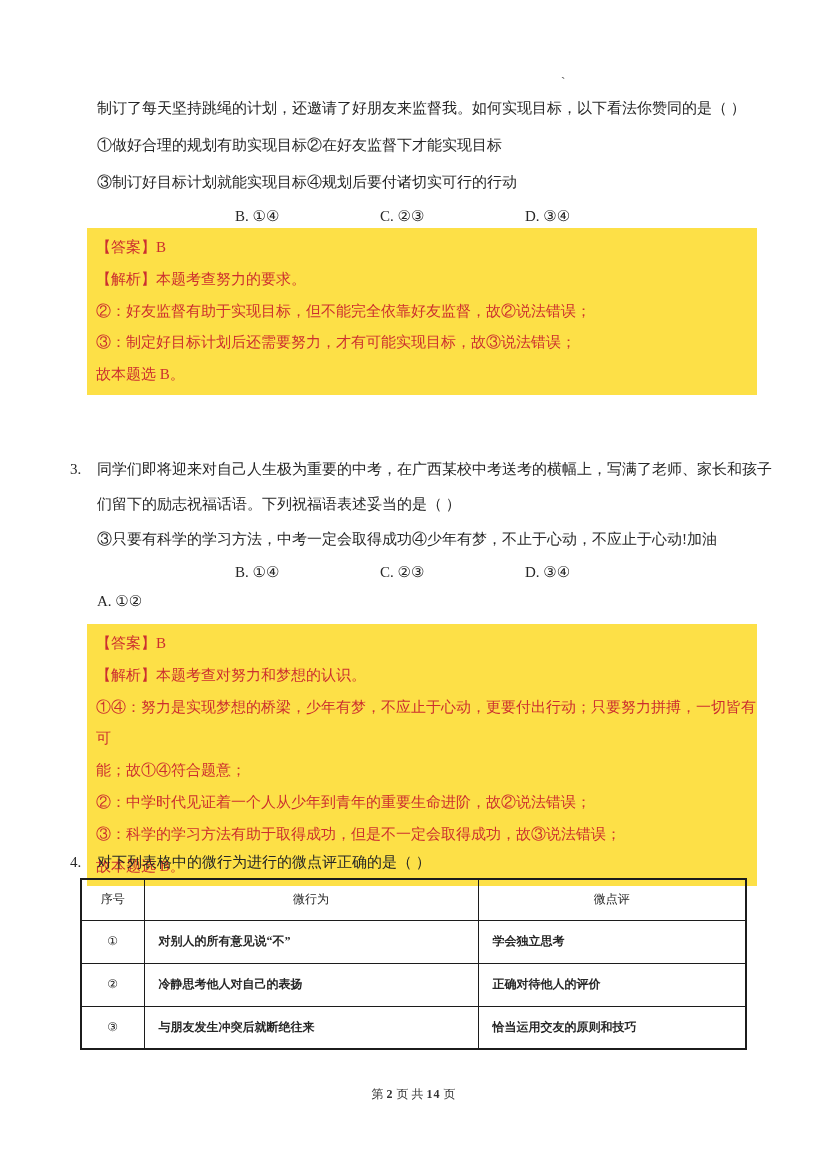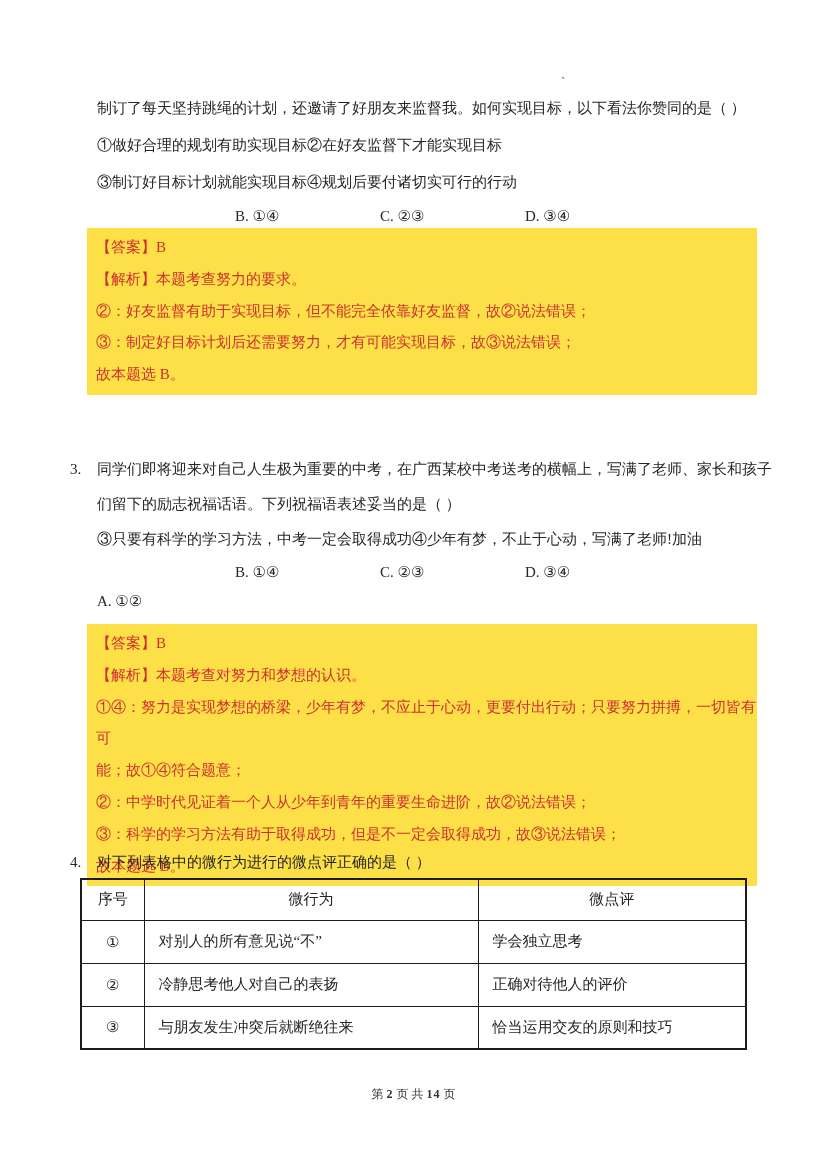--- a/index.html
+++ b/index.html
@@ -33,26 +33,26 @@
     padding:4px 0 4px 9px; color:#cc2f2f;
   }
   .ans-q2 { top:228px; }
   .ans-q3 { top:624px; }
   .aline { line-height:31.8px; white-space:pre-line; }
 
   
   .tblwrap { position:absolute; left:80px; top:878px; }
   table { border-collapse:collapse; table-layout:fixed; width:665px;
           border:2px solid #1c1c1c; }
-  th,td { border:1px solid #1c1c1c; font-weight:normal; font-size:15px;
+  th,td { border:1px solid #1c1c1c; font-weight:normal; font-size:12px;
           color:#262626; overflow:hidden; white-space:nowrap; }
   th { height:41px; text-align:center; }
   td { height:43px; }
   .c0 { text-align:center; }
-  .c1,.c2 { text-align:left; padding-left:14px; }
+  .c1,.c2 { text-align:left; padding-left:14px;font-weight:bold; }
   col.w0 { width:63px; } col.w1 { width:334px; } col.w2 { width:268px; }
 
   
   .footer { position:absolute; left:0; top:1086px; width:827px;
             text-align:center; font-size:12px; color:#333; line-height:16px;
             font-family:"Liberation Serif","DejaVu Serif",serif; }
   .footer b { font-weight:bold; letter-spacing:1px; }
 </style>
 </head>
 <body>
@@ -79,21 +79,21 @@
     <p class="aline">②：好友监督有助于实现目标，但不能完全依靠好友监督，故②说法错误；</p>
     <p class="aline">③：制定好目标计划后还需要努力，才有可能实现目标，故③说法错误；</p>
     <p class="aline">故本题选 B。</p>
   </section>
 
   <section class="qsec q3">
     <div class="qnum">3.</div>
     <div class="qbody">
       <p class="qline">同学们即将迎来对自己人生极为重要的中考，在广西某校中考送考的横幅上，写满了老师、家长和孩子
 们留下的励志祝福话语。下列祝福语表述妥当的是（ ）</p>
-      <p class="qline">③只要有科学的学习方法，中考一定会取得成功④少年有梦，不止于心动，写满了老师!加油</p>
+      <p class="qline">③只要有科学的学习方法，中考一定会取得成功④少年有梦，不止于心动，不应止于心动!加油</p>
       <div class="optrow">
         <span class="opt-a">A. ①②</span>
         <span class="opt-b">B. ①④</span>
         <span class="opt-c">C. ②③</span>
         <span class="opt-d">D. ③④</span>
       </div>
     </div>
   </section>
 
   <section class="ansblk ans-q3">

